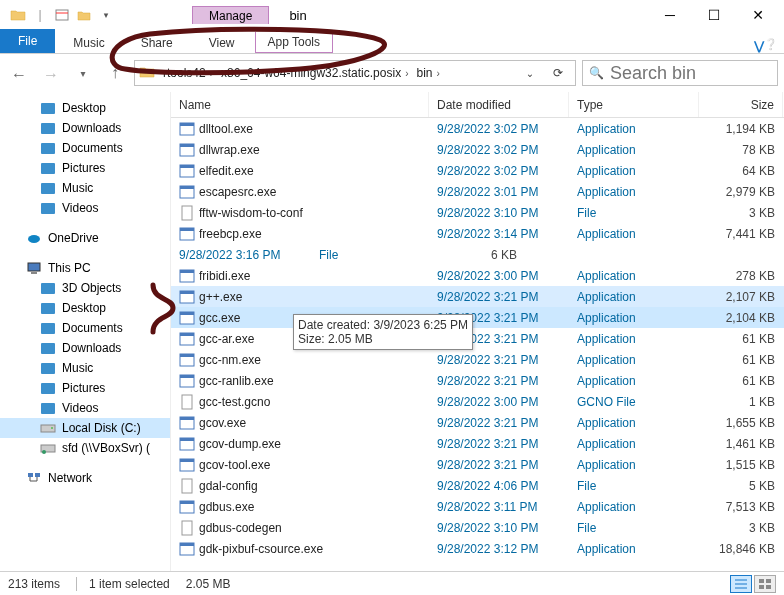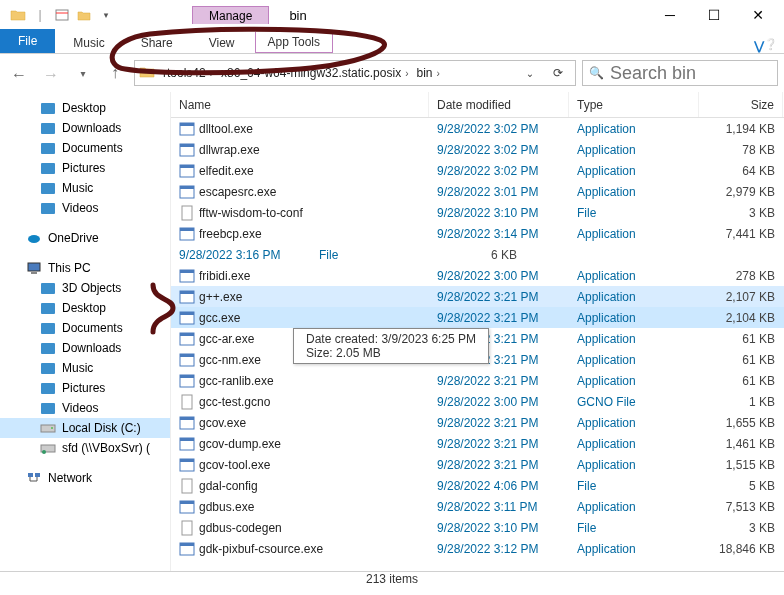--- a/index.html
+++ b/index.html
@@ -50,23 +50,23 @@
 
 .rows { flex: 1; overflow: hidden; position: relative; }
 .row { display: flex; align-items: center; height: 21px; font-size: 12px; color: #222; }
 .row .c-name { display: flex; align-items: center; gap: 4px; padding-left: 8px; }
 .row .c-date, .row .c-type { padding: 0 8px; color: #0369a1; }
 .row .c-size { padding: 0 8px; color: #444; text-align: right; }
 .row.hov { background: #d8ecff; }
 .row.sel { background: #cce8ff; }
 .fi { width: 16px; height: 16px; flex-shrink: 0; }
 
-.tooltip { position: absolute; left: 293px; top: 328px; background: #fff; border: 1px solid #888; padding: 3px 12px; font-size: 12px; color: #333; box-shadow: 1px 1px 3px rgba(0,0,0,.2); }
-
-.statusbar { display: flex; align-items: center; height: 24px; border-top: 1px solid #d0d0d0; padding: 0 8px; gap: 16px; font-size: 12px; color: #333; background: #fff; flex-direction: column; }
+.tooltip { position: absolute; left: 293px; top: 314px; background: #fff; border: 1px solid #888; padding: 3px 4px; font-size: 12px; color: #333; box-shadow: 1px 1px 3px rgba(0,0,0,.2); }
+
+.statusbar { display: flex; align-items: center; height: 24px; border-top: 1px solid #d0d0d0; padding: 0 8px; gap: 16px; font-size: 12px; color: #333; background: #fff; }
 .statusbar .viewbtns { margin-left: auto; display: flex; gap: 2px; }
 .statusbar .vb { width: 22px; height: 18px; display: flex; align-items: center; justify-content: center; border: 1px solid #aaa; background: #eee; }
 .statusbar .vb.active { background: #cce8ff; border-color: #1979ca; }
 
 svg.folder path { fill: #f3c96e; stroke: #d9a93b; stroke-width: .5; }
 svg.exe rect.b { fill: #fff; stroke: #4a7bbd; stroke-width:1; }
 svg.exe rect.t { fill: #4a7bbd; }
 svg.generic rect { fill: #fff; stroke: #999; stroke-width:1; }
 
 .annot { position:absolute; pointer-events:none; }

